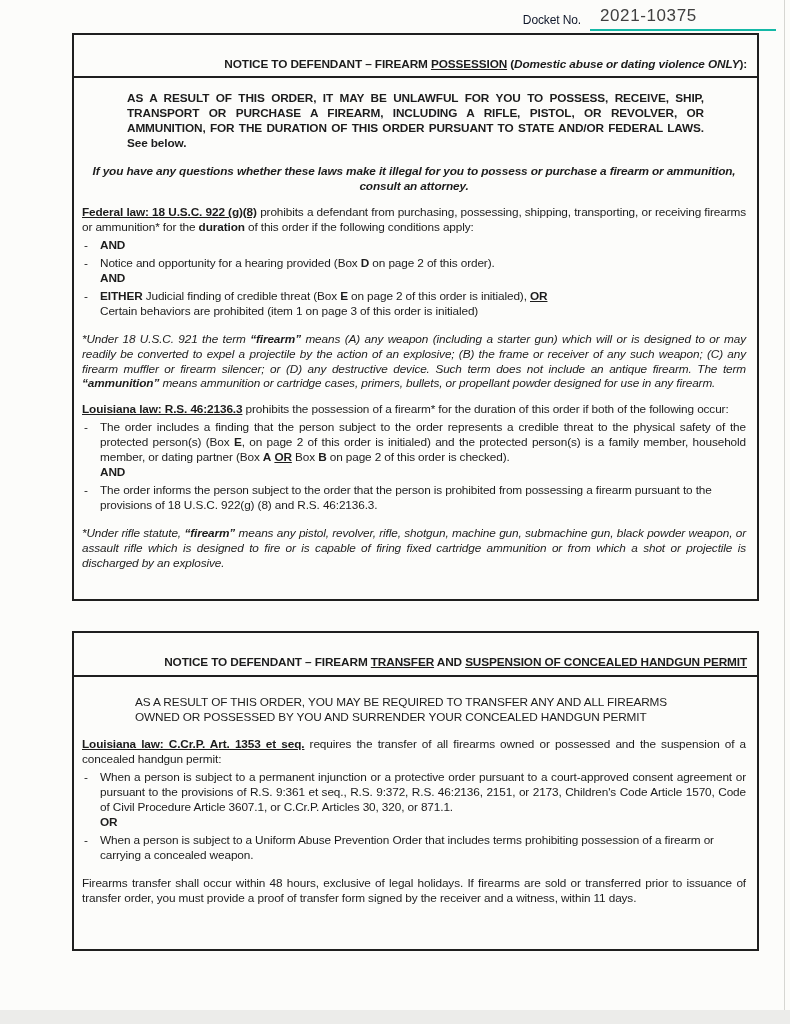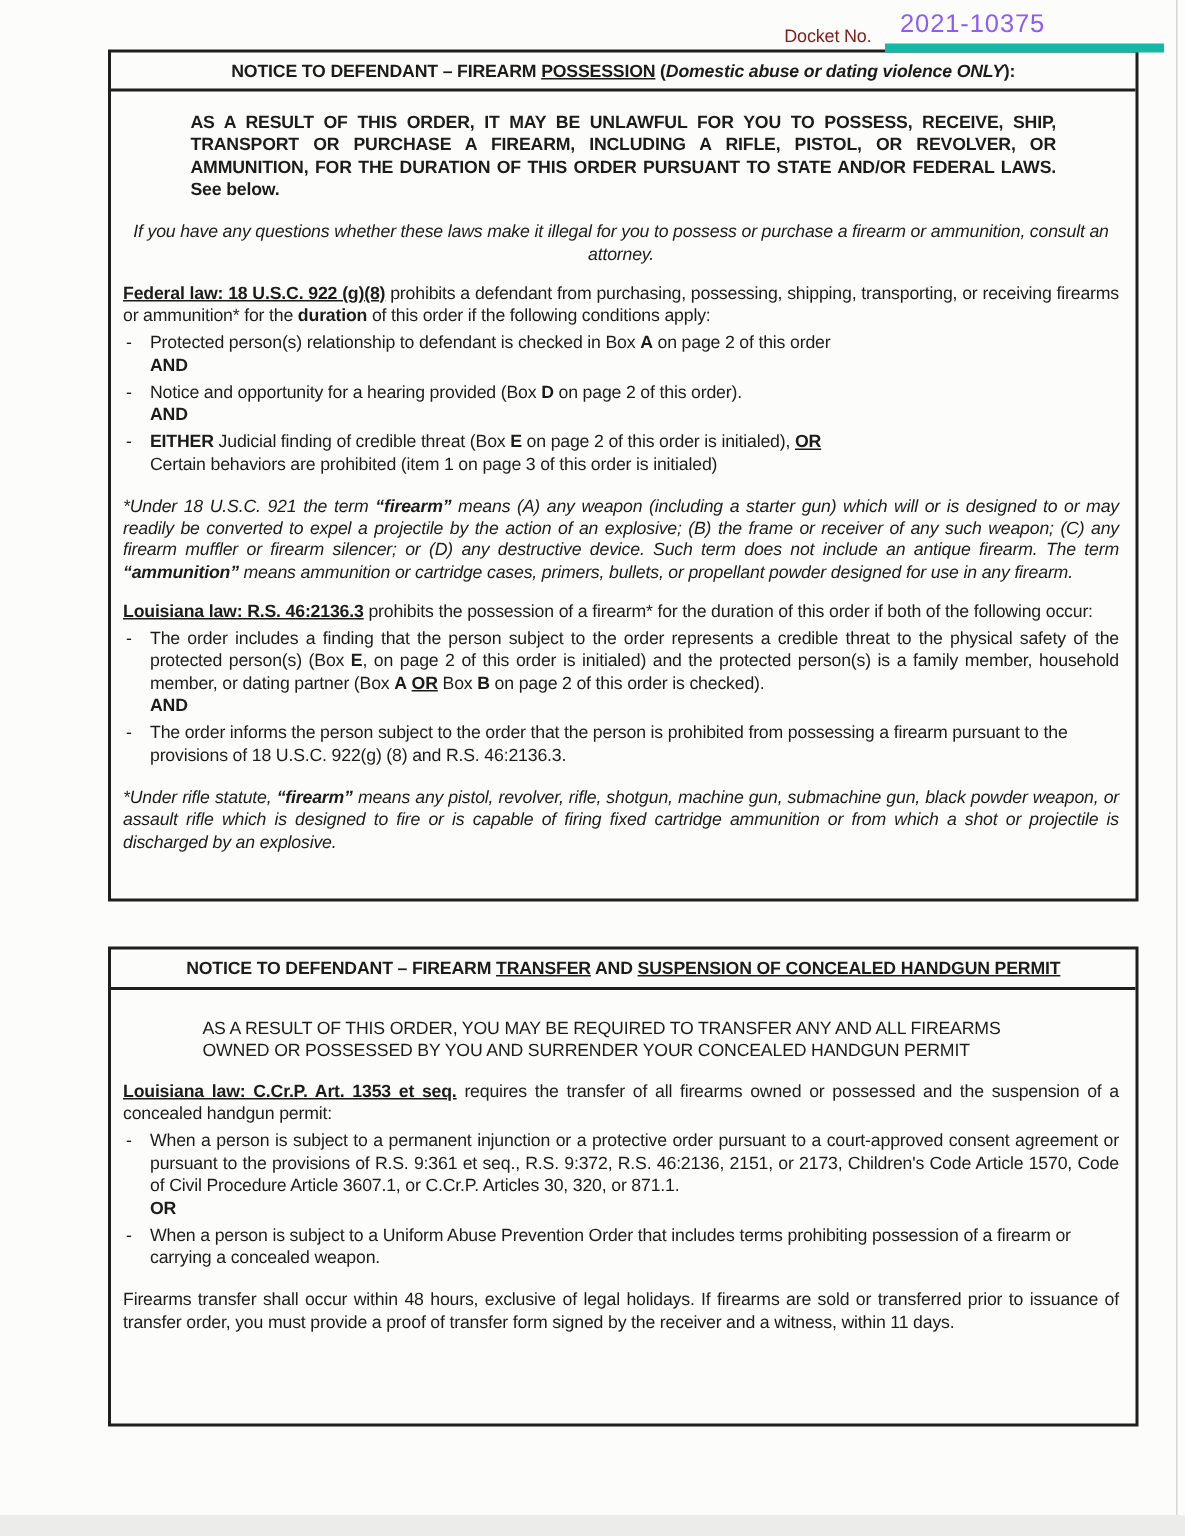--- a/index.html
+++ b/index.html
@@ -23,57 +23,57 @@
   .u { text-decoration: underline; }
 
   .docket-row {
     position: absolute;
     top: 5px;
     right: 14px;
     display: flex;
     align-items: flex-end;
     gap: 9px;
   }
-  .docket-label { font-size: 12px; color: #7f1d1d; padding-bottom: 2px; }
+  .docket-label { font-size: 12px; color: #0f172a; padding-bottom: 2px; }
   .docket-value {
     display: inline-block;
     min-width: 186px;
-    border-bottom: 6px solid #14b8a6;
+    border-bottom: 2px solid #14b8a6;
     font-size: 17px;
     letter-spacing: 0.6px;
-    color: #8b5cf6;
+    color: #404040;
     padding: 0 28px 2px 10px;
   }
 
   .notice-box {
     border: 2px solid #1f1f1f;
     margin-left: 72px;
     width: 687px;
     background: #fcfcfa;
   }
   .box1 { margin-top: 33px; min-height: 568px; }
   .box2 { margin-top: 30px; min-height: 320px; }
 
   .box-header {
     border-bottom: 2px solid #1f1f1f;
-    text-align: center;
+    text-align: right;
     font-weight: bold;
-    padding: 5px 10px 4px;
+    padding: 22px 10px 4px;
   }
   .box-header .hline { line-height: 1.35; }
 
   .box-content { padding: 4px 11px 8px 8px; }
 
   .warning1 {
     font-weight: bold;
     text-align: justify;
     margin: 9px 42px 4px 45px;
   }
   .attorney-note {
-    font-weight: normal;
+    font-weight: bold;
     font-style: italic;
     text-align: center;
     margin: 13px 2px 4px;
   }
   .para { margin: 11px 0 3px; text-align: justify; }
   .def  { margin: 13px 0 3px; text-align: justify; font-style: italic; }
 
   .list { margin-top: 2px; }
   .li { display: flex; margin: 3px 0 0; }
   .li .dash { flex: 0 0 18px; padding-left: 2px; }
@@ -123,21 +123,20 @@
       <p class="warning1">AS A RESULT OF THIS ORDER, IT MAY BE UNLAWFUL FOR YOU TO POSSESS, RECEIVE, SHIP, TRANSPORT OR PURCHASE A FIREARM, INCLUDING A RIFLE, PISTOL, OR REVOLVER, OR AMMUNITION, FOR THE DURATION OF THIS ORDER PURSUANT TO STATE AND/OR FEDERAL LAWS. See below.</p>
 
       <p class="attorney-note">If you have any questions whether these laws make it illegal for you to possess or purchase a firearm or ammunition, consult an attorney.</p>
 
       <p class="para"><span class="b u">Federal law: 18 U.S.C. 922 (g)(8)</span><span> prohibits a defendant from purchasing, possessing, shipping, transporting, or receiving firearms or ammunition* for the </span><span class="b">duration</span><span> of this order if the following conditions apply:</span></p>
 
       <div class="list">
         <div class="li">
           <span class="dash">-</span>
           <div class="li-body">
-            <div class="line"><span>Protected person(s) relationship to defendant is checked in Box </span><span class="b">A</span><span> on page 2 of this order</span></div>
             <div class="line"><span class="b">AND</span></div>
           </div>
         </div>
         <div class="li">
           <span class="dash">-</span>
           <div class="li-body">
             <div class="line"><span>Notice and opportunity for a hearing provided (Box </span><span class="b">D</span><span> on page 2 of this order).</span></div>
             <div class="line"><span class="b">AND</span></div>
           </div>
         </div>

